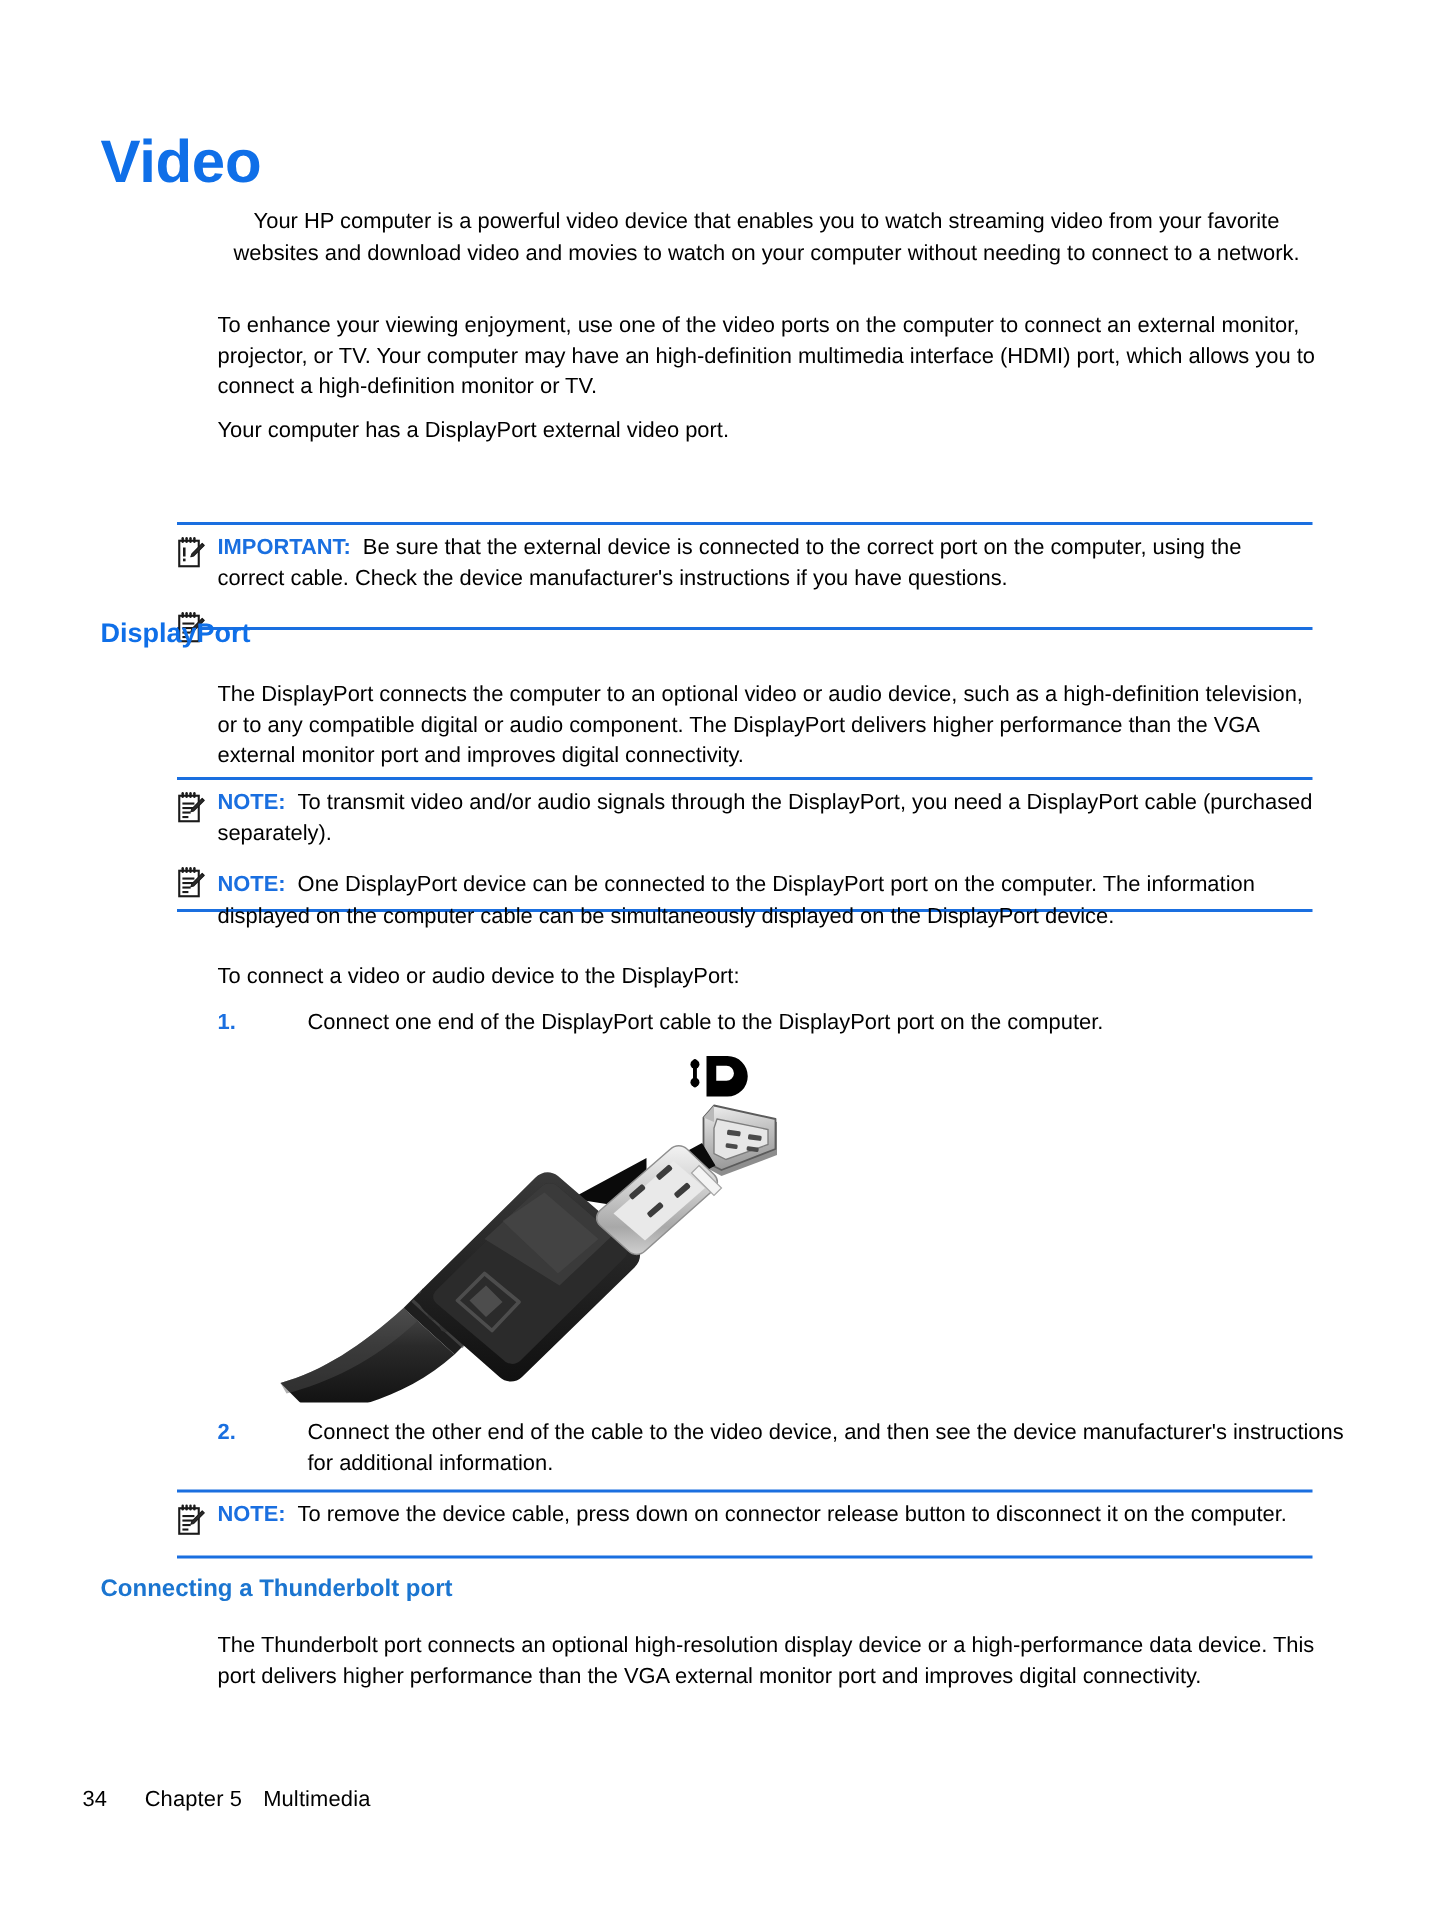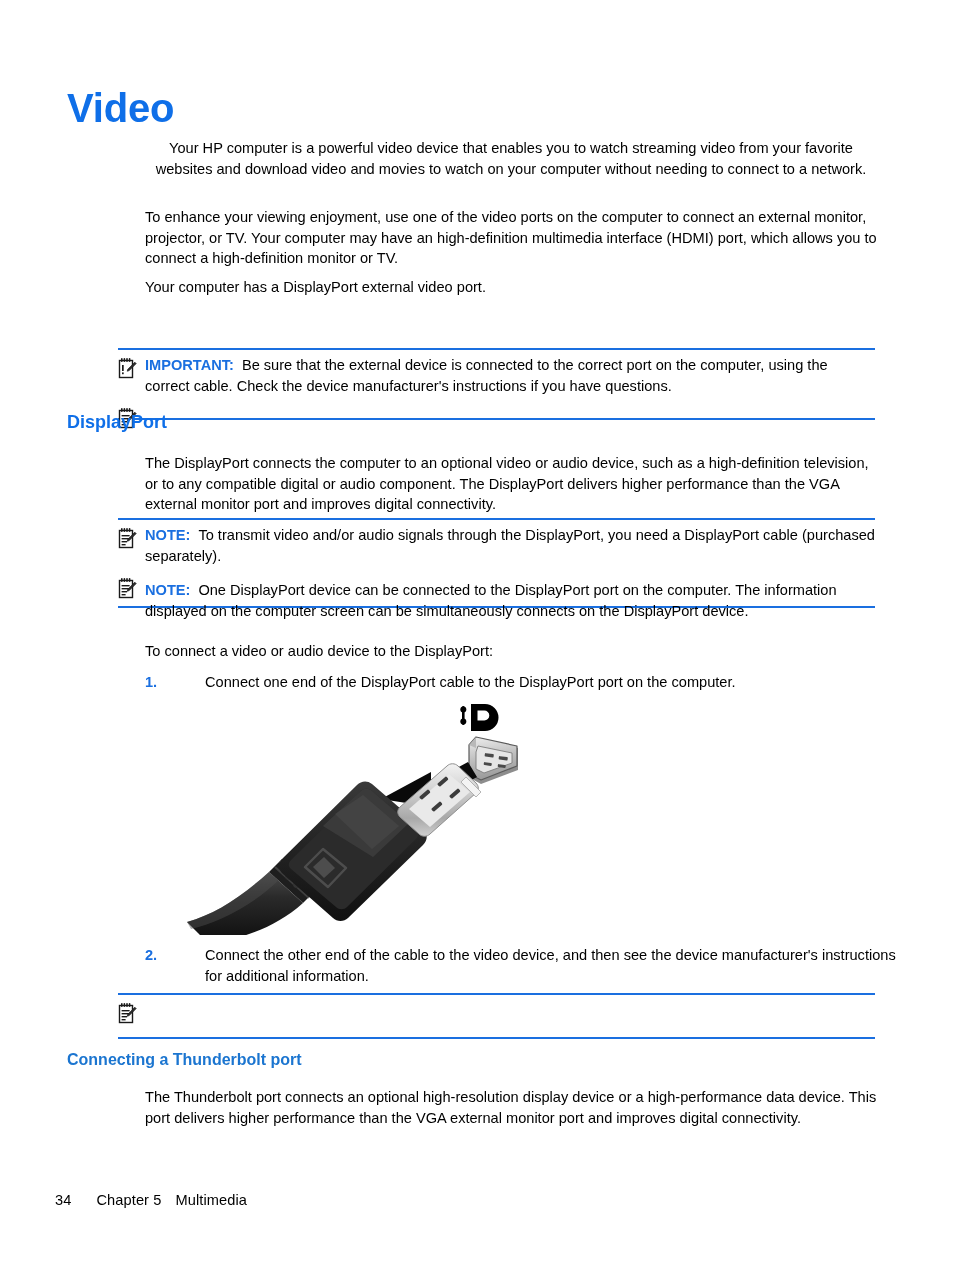--- a/index.html
+++ b/index.html
@@ -259,21 +259,21 @@
           <g fill="#1a1a1a">
             <rect x="3.6" y="8" width="8" height="1.4"></rect>
             <rect x="3.6" y="11" width="8" height="1.4"></rect>
             <rect x="3.6" y="14" width="5.5" height="1.4"></rect>
             <rect x="3.6" y="17" width="4" height="1.4"></rect>
           </g>
           <path d="M16.8 5.2 L18.2 6.6 L11.2 13.6 L9.2 14.2 L9.9 12.2 Z" fill="#2b2b2b" stroke="#1a1a1a" stroke-width="0.7" stroke-linejoin="round"></path>
         </svg>
       </span>
       <div class="note-body">
-        <span class="note-label">NOTE:</span><span>One DisplayPort device can be connected to the DisplayPort port on the computer. The information displayed on the computer screen can be simultaneously connects on the DisplayPort device.</span>
+        <span class="note-label">NOTE:</span><span>One DisplayPort device can be connected to the DisplayPort port on the computer. The information displayed on the computer cable can be simultaneously displayed on the DisplayPort device.</span>
       </div>
     </div>
 
   </div>
 
   <div class="para p5">To connect a video or audio device to the DisplayPort:</div>
 
   <div class="li li1">
     <span class="num">1.</span>
     <span class="txt">Connect one end of the DisplayPort cable to the DisplayPort port on the computer.</span>
@@ -395,20 +395,23 @@
           </g>
           <g fill="#1a1a1a">
             <rect x="3.6" y="8" width="8" height="1.4"></rect>
             <rect x="3.6" y="11" width="8" height="1.4"></rect>
             <rect x="3.6" y="14" width="5.5" height="1.4"></rect>
             <rect x="3.6" y="17" width="4" height="1.4"></rect>
           </g>
           <path d="M16.8 5.2 L18.2 6.6 L11.2 13.6 L9.2 14.2 L9.9 12.2 Z" fill="#2b2b2b" stroke="#1a1a1a" stroke-width="0.7" stroke-linejoin="round"></path>
         </svg>
       </span>
+      <div class="note-body">
+        <span class="note-label">NOTE:</span><span>To remove the device cable, press down on connector release button to disconnect it on the computer.</span>
+      </div>
     </div>
   </div>
 
   <div class="h3">Connecting a Thunderbolt port</div>
   <div class="para p6">The Thunderbolt port connects an optional high-resolution display device or a high-performance data device. This port delivers higher performance than the VGA external monitor port and improves digital connectivity.</div>
 
   <div class="footer">
     <span class="pnum">34</span><span class="chap">Chapter 5</span><span>Multimedia</span>
   </div>
 

